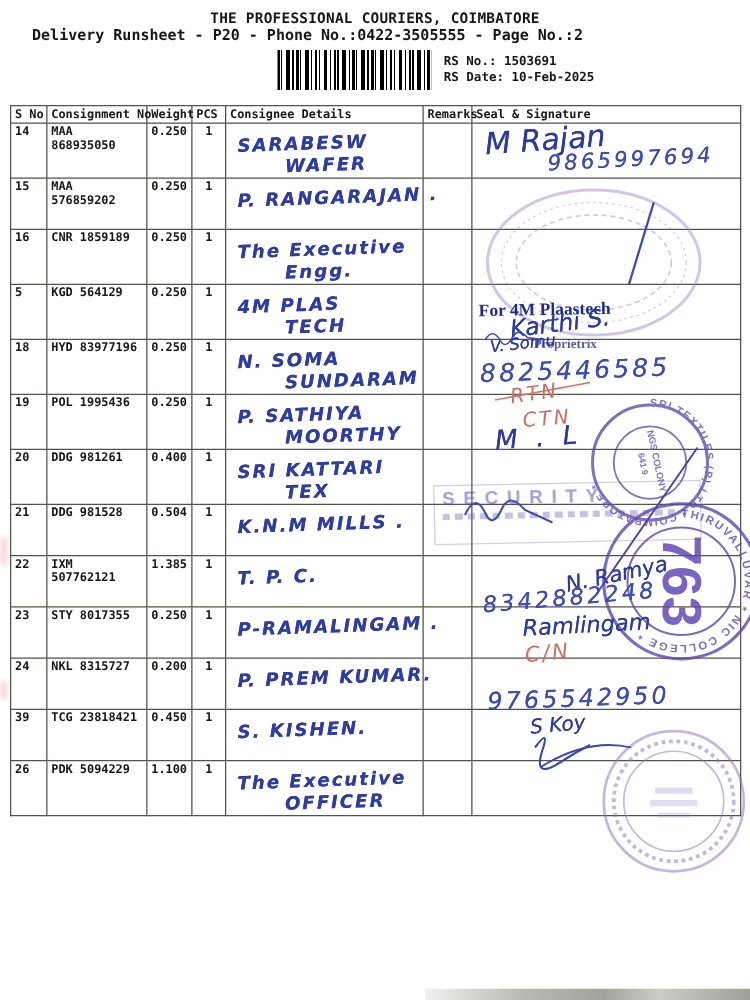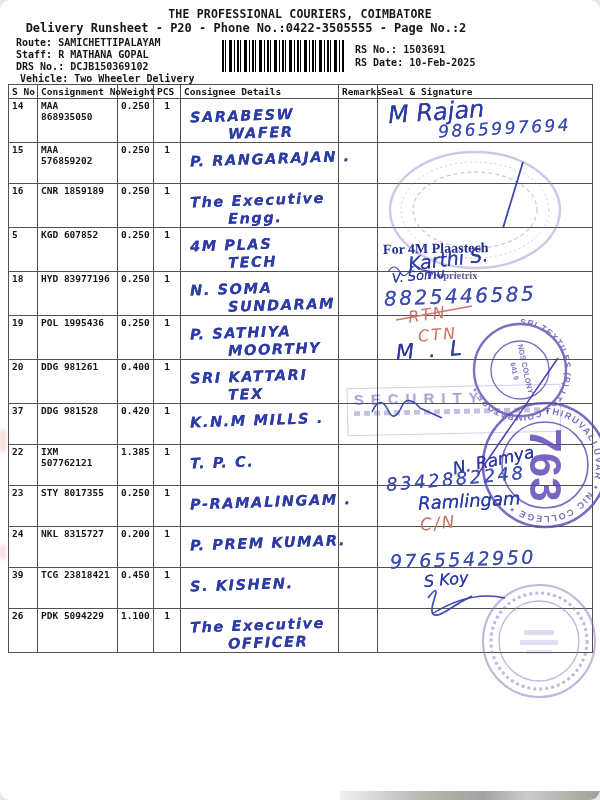--- a/index.html
+++ b/index.html
@@ -1,17 +1,17 @@
 <!DOCTYPE html>
 <html><head>
 <meta charset="utf-8">
 <style>
   html,body{margin:0;padding:0;background:#e9e7e2;}
   .page{position:relative;width:600px;height:800px;background:#ffffff;overflow:hidden;
-        font-family:"DejaVu Sans Mono",monospace;color:#161616;border-radius:11px;}
+        font-family:"DejaVu Sans Mono",monospace;color:#161616;}
   
   .doc-title{position:absolute;top:7px;left:0;width:600px;text-align:center;
              font-weight:700;font-size:11.5px;letter-spacing:.2px;}
   .doc-subtitle{position:absolute;top:21px;left:0;width:492px;text-align:center;
              font-weight:700;font-size:12px;}
   .meta-left{position:absolute;top:37px;left:16px;font-size:10px;font-weight:700;line-height:12px;}
   .meta-left div{white-space:pre;}
   .meta-right{position:absolute;top:43px;left:355px;font-size:10px;font-weight:700;line-height:13px;}
   .barcode{position:absolute;top:40px;left:222px;width:123px;height:32px;
            background:repeating-linear-gradient(90deg,#000 0 2px,#fff 2px 3px,#000 3px 4px,
@@ -59,26 +59,20 @@
   .pink-smudge{position:absolute;width:6px;height:22px;background:rgba(230,120,120,.28);
       filter:blur(2px);}
 </style>
 </head>
 <body>
 
 <div class="page">
 
   <div class="doc-title">THE PROFESSIONAL COURIERS, COIMBATORE</div>
   <div class="doc-subtitle">Delivery Runsheet - P20 - Phone No.:0422-3505555 - Page No.:2</div>
-  <div class="meta-left">
-    <div>Route: SAMICHETTIPALAYAM</div>
-    <div>Staff: R MATHANA GOPAL</div>
-    <div>DRS No.: DCJB150369102</div>
-    <div style="margin-left:4px;">Vehicle: Two Wheeler Delivery</div>
-  </div>
   <div class="barcode"></div>
   <div class="meta-right">
     <div>RS No.: 1503691</div>
     <div>RS Date: 10-Feb-2025</div>
   </div>
 
   <table class="runsheet">
     <colgroup>
       <col style="width:29px">
         <col style="width:80px">
@@ -134,21 +128,21 @@
       <td>
         <div class="hw l1">The Executive</div>
         <div class="hw l2">Engg.</div>
       </td>
       <td></td>
       <td></td>
     </tr>
 
     <tr>
       <td class="c-sno">5</td>
-      <td>KGD 607852</td>
+      <td>KGD 564129</td>
       <td>0.250</td>
       <td class="c-pcs">1</td>
       <td>
         <div class="hw l1">4M PLAS</div>
         <div class="hw l2">TECH</div>
       </td>
       <td></td>
       <td></td>
     </tr>
 
@@ -185,23 +179,23 @@
       <td class="c-pcs">1</td>
       <td>
         <div class="hw l1">SRI KATTARI</div>
         <div class="hw l2">TEX</div>
       </td>
       <td></td>
       <td></td>
     </tr>
 
     <tr>
-      <td class="c-sno">37</td>
+      <td class="c-sno">21</td>
       <td>DDG 981528</td>
-      <td>0.420</td>
+      <td>0.504</td>
       <td class="c-pcs">1</td>
       <td>
         <div class="hw l1">K.N.M MILLS .</div>
         <div class="hw l2"></div>
       </td>
       <td></td>
       <td></td>
     </tr>
 
     <tr>

